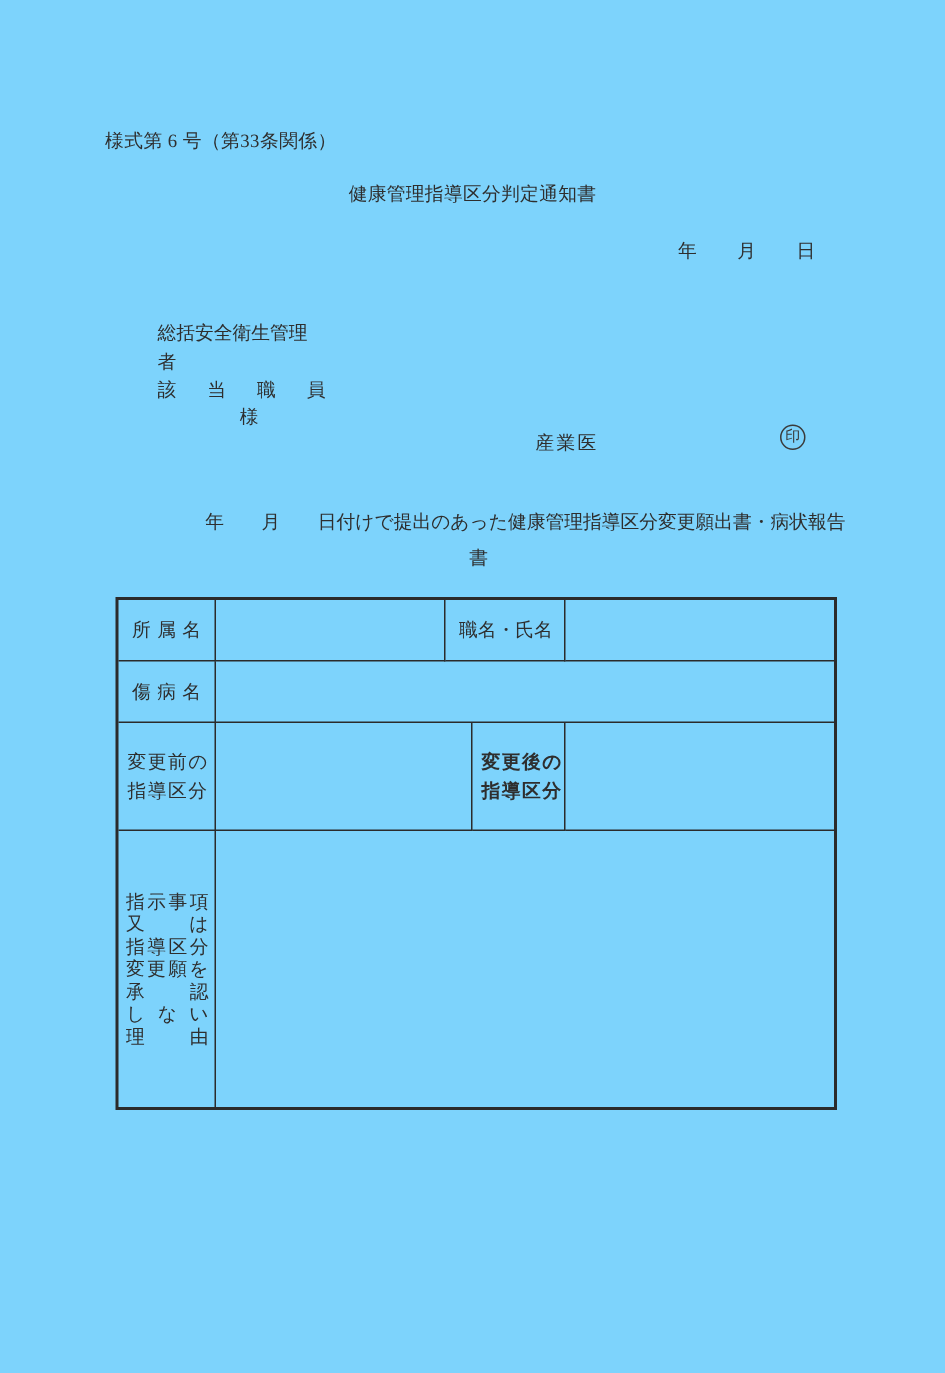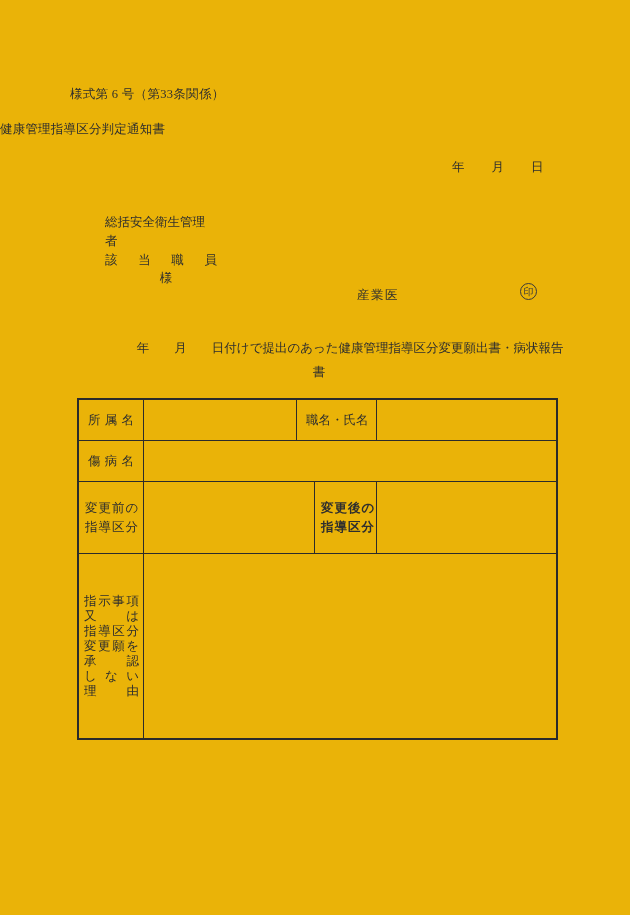--- a/index.html
+++ b/index.html
@@ -3,28 +3,28 @@
 <meta charset="utf-8">
 <style>
   html,body{margin:0;padding:0;}
   body{
     background:#e8e8e8;
     font-family:"Liberation Serif","DejaVu Serif",serif;
   }
   .page{
     position:relative;
     width:630px;height:915px;
-    background:#eab308;
+    background:#7dd3fc;
     color:#2e2e2e;
     font-size:12.5px;
     overflow:hidden;
   }
   .abs{position:absolute;}
   .form-number{left:70px;top:86px;letter-spacing:.3px;}
-  .doc-title{left:0;right:0;top:121px;letter-spacing:.2px;}
+  .doc-title{left:0;right:0;top:121px;text-align:center;letter-spacing:.2px;}
   .date-line{left:452px;top:159px;display:flex;gap:27px;}
   .addressee{left:105px;top:213px;display:flex;align-items:center;flex-direction:column;}
   .addr-lines{width:112px;line-height:19px;}
   .honorific{margin-left:10px;}
   .issuer-line{left:357px;top:287px;letter-spacing:1.5px;}
   .seal{
     left:520px;top:283px;width:17px;height:17px;
     border:1.2px solid #3a3a3a;border-radius:50%;
     display:flex;align-items:center;justify-content:center;
     font-size:10px;line-height:1;box-sizing:border-box;color:#3a3a3a;

